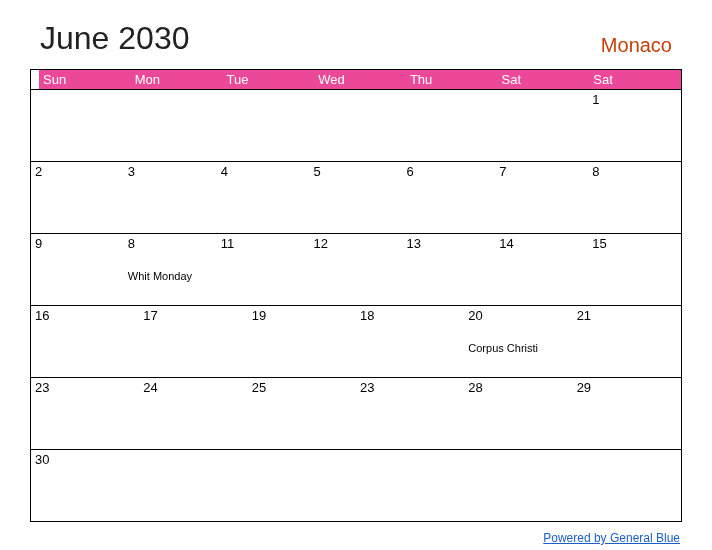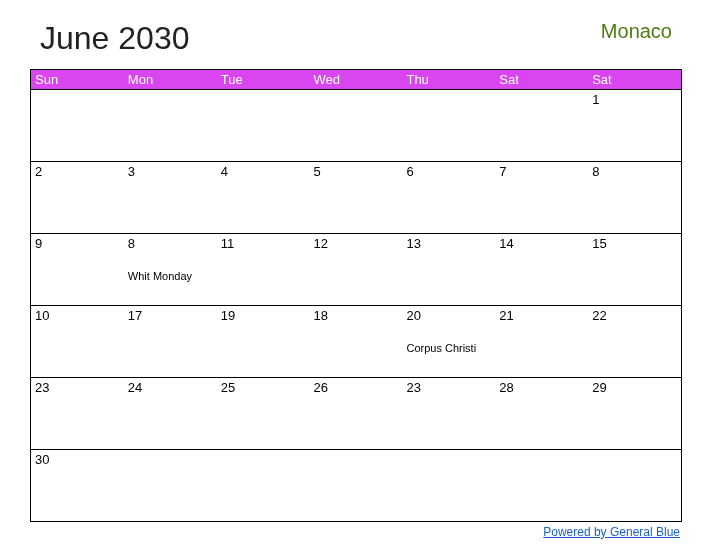--- a/index.html
+++ b/index.html
@@ -7,41 +7,42 @@
       font-family: Arial, Helvetica, sans-serif;
       background: #fff;
       width: 712px;
       height: 550px;
       padding: 20px 30px 10px 30px;
       position: relative;
     }
     .header {
       display: flex;
       justify-content: space-between;
-      align-items: flex-start;
+      align-items: flex-end;
       margin-bottom: 12px;
       padding: 0 10px;
     }
     .title {
       font-size: 32px;
       font-weight: 400;
       color: #222;
     }
     .location {
       font-size: 20px;
       font-weight: 400;
-      color: #4d7c0f;
+      color: #c2410c;
     }
     .calendar {
       border: 1px solid #000;
       width: 100%;
     }
     .weekday-row {
       display: flex;
-      background: #d946ef;
+      background: #ec4899;
+      margin-left: 8px;
     }
     .weekday {
       flex: 1;
       color: #fff;
       font-size: 13px;
       font-weight: 400;
       padding: 2px 4px;
       text-align: left;
     }
     .week-row {
@@ -61,20 +62,21 @@
       color: #000;
       font-weight: 400;
     }
     .event {
       font-size: 11px;
       color: #000;
       margin-top: 19px;
     }
     .footer {
       text-align: right;
+      margin-top: 6px;
       padding-right: 2px;
     }
     .footer-link {
       font-size: 12px;
       color: #1a5fc9;
       text-decoration: underline;
     }
   </style>
 </head>
 <body>
@@ -183,21 +185,21 @@
         <div class="event"></div>
       </div>
     <div class="day-cell">
         <div class="day-number">15</div>
         <div class="event"></div>
       </div>
   </div>
 
   <div class="week-row">
     <div class="day-cell">
-        <div class="day-number">10</div>
+        <div class="day-number">16</div>
         <div class="event"></div>
       </div>
     <div class="day-cell">
         <div class="day-number">17</div>
         <div class="event"></div>
       </div>
     <div class="day-cell">
         <div class="day-number">19</div>
         <div class="event"></div>
       </div>
@@ -206,41 +208,33 @@
         <div class="event"></div>
       </div>
     <div class="day-cell">
         <div class="day-number">20</div>
         <div class="event">Corpus Christi</div>
       </div>
     <div class="day-cell">
         <div class="day-number">21</div>
         <div class="event"></div>
       </div>
-    <div class="day-cell">
-        <div class="day-number">22</div>
-        <div class="event"></div>
-      </div>
   </div>
 
   <div class="week-row">
     <div class="day-cell">
         <div class="day-number">23</div>
         <div class="event"></div>
       </div>
     <div class="day-cell">
         <div class="day-number">24</div>
         <div class="event"></div>
       </div>
     <div class="day-cell">
         <div class="day-number">25</div>
-        <div class="event"></div>
-      </div>
-    <div class="day-cell">
-        <div class="day-number">26</div>
         <div class="event"></div>
       </div>
     <div class="day-cell">
         <div class="day-number">23</div>
         <div class="event"></div>
       </div>
     <div class="day-cell">
         <div class="day-number">28</div>
         <div class="event"></div>
       </div>

